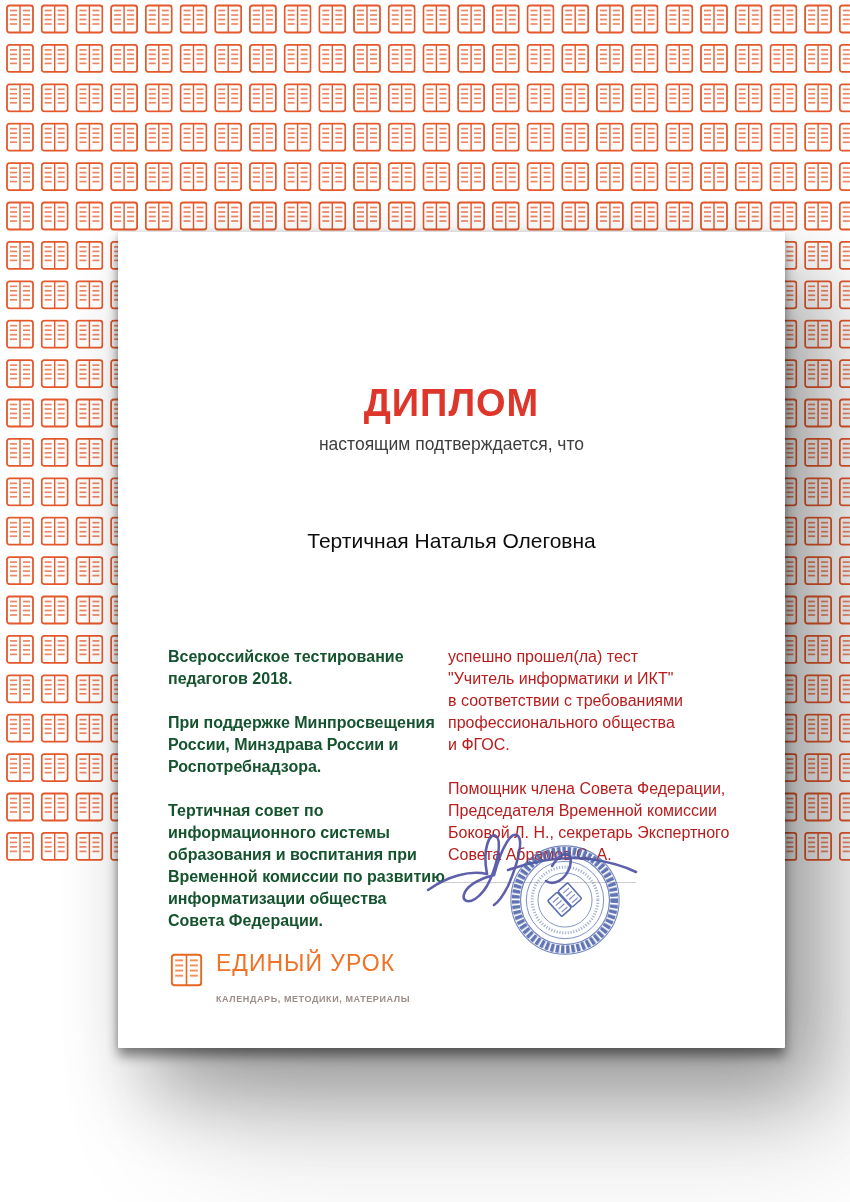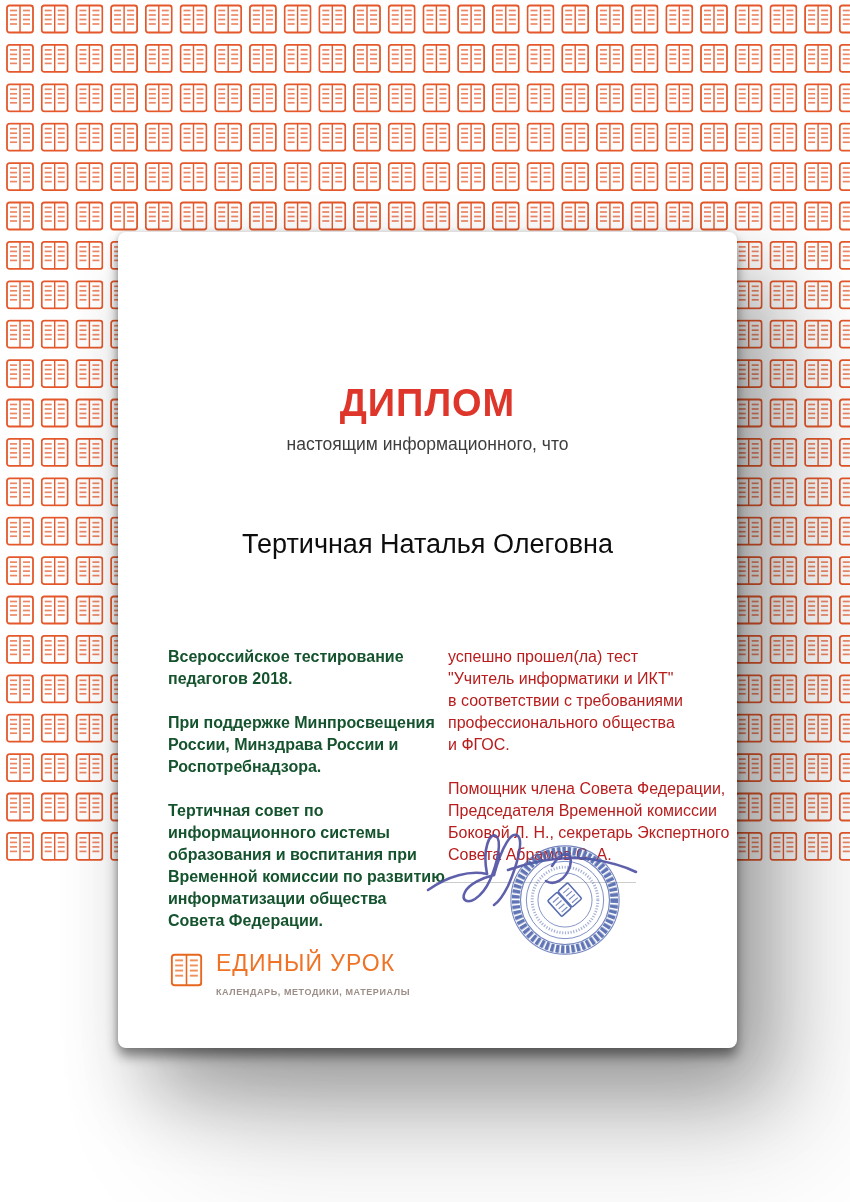--- a/index.html
+++ b/index.html
@@ -9,39 +9,39 @@
     font-family:"Liberation Sans", sans-serif;
   }
   .canvas{position:absolute;inset:0;}
   
   .pattern{
     position:absolute;left:0;top:0;width:850px;height:872px;
     color:#e4582b;z-index:0;
   }
   
   .page{
-    position:absolute;left:118px;top:232px;width:619px;height:816px;
-    background:#ffffff;z-index:2;border-radius:8px;
+    position:absolute;left:118px;top:232px;width:667px;height:816px;
+    background:#ffffff;z-index:2;border-radius:1px;
     box-shadow:
       -1px -1px 4px rgba(0,0,0,0.10),
       0 8px 12px rgba(0,0,0,0.45),
       30px 45px 80px rgba(0,0,0,0.32),
       70px 90px 140px rgba(0,0,0,0.14);
   }
   .title{
     position:absolute;left:0;right:0;top:150px;text-align:center;
     font-size:38px;font-weight:bold;letter-spacing:1px;color:#de362b;
   }
   .subtitle{
     position:absolute;left:0;right:0;top:202px;text-align:center;
     font-size:17.5px;color:#3e3e3e;
   }
   .recipient{
     position:absolute;left:0;right:0;top:297px;text-align:center;
-    font-size:27px;color:#0d0d0d;
+    font-size:21px;color:#0d0d0d;
   }
   .col{position:absolute;top:414px;font-size:16px;color:#b91c1c;line-height:22px;}
   .col-left{left:50px;width:260px;font-weight:bold;color:#14532d;}
   .col-right{left:330px;width:292px;font-weight:normal;}
   .para{margin:0 0 22px 0;}
   .para > div{white-space:nowrap;}
   .sig-line{
     position:absolute;left:318px;top:650px;width:200px;height:1px;
     background:#cccccc;
   }
@@ -55,21 +55,21 @@
   }
   .logo{position:absolute;left:50px;top:719px;display:flex;align-items:flex-start;}
   .logo-book{width:37px;height:34px;color:#e8671f;margin-top:2px;}
   .logo-text{margin-left:11px;}
   .logo-title{
     font-size:23px;font-weight:normal;color:#ef7225;letter-spacing:1px;
     line-height:24px;
   }
   .logo-subtitle{
     font-size:9px;font-weight:bold;color:#9b8d87;letter-spacing:0.6px;
-    margin-top:12px;
+    margin-top:19px;
   }
 </style>
 </head>
 <body>
 
 <div class="canvas">
 
   <svg class="pattern" id="pattern-svg" xmlns="http://www.w3.org/2000/svg" viewBox="0 0 850 872">
     <defs>
       <symbol id="book-symbol" viewBox="0 0 28 30">
@@ -636,21 +636,21 @@
       <use href="#book-symbol" x="734.7" y="831.4" width="28" height="30"></use>
       <use href="#book-symbol" x="769.4" y="831.4" width="28" height="30"></use>
       <use href="#book-symbol" x="804.1" y="831.4" width="28" height="30"></use>
       <use href="#book-symbol" x="838.8" y="831.4" width="28" height="30"></use>
     </svg>
 
   <div class="page">
 
     <div class="title">ДИПЛОМ</div>
 
-    <div class="subtitle">настоящим информационного, что</div>
+    <div class="subtitle">настоящим подтверждается, что</div>
 
     <div class="recipient">Тертичная Наталья Олеговна</div>
 
     <div class="col col-left">
       <div class="para">
           <div>Всероссийское тестирование</div>
           <div>педагогов 2018.</div>
         </div>
       <div class="para">
           <div>При поддержке Минпросвещения</div>

